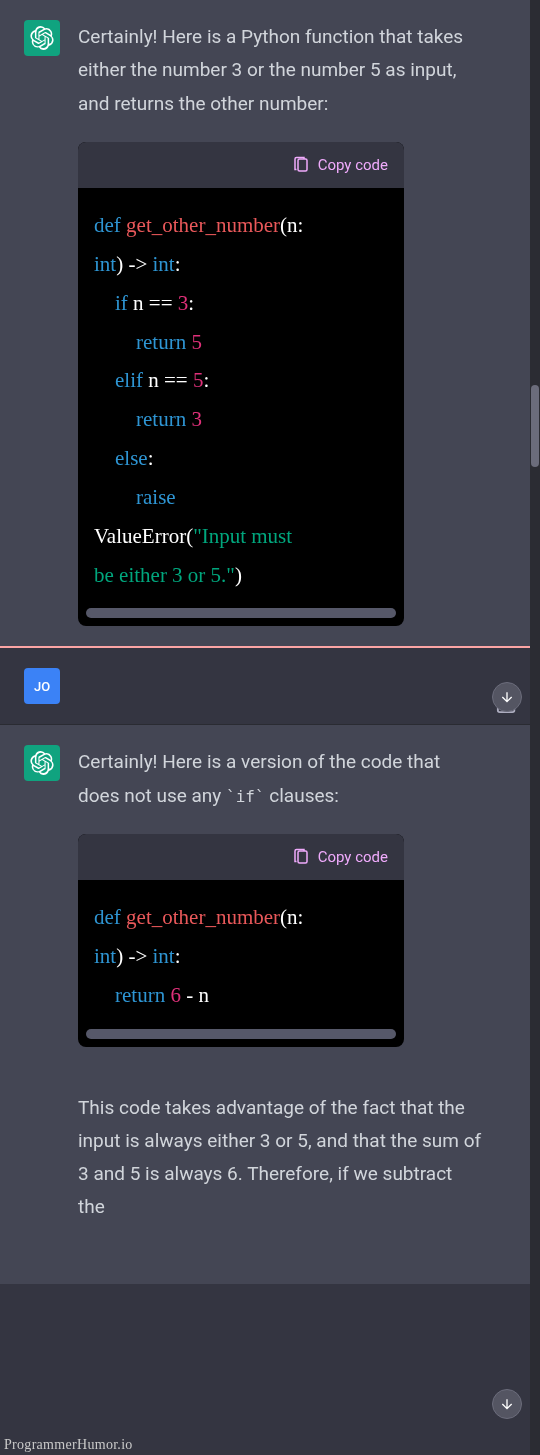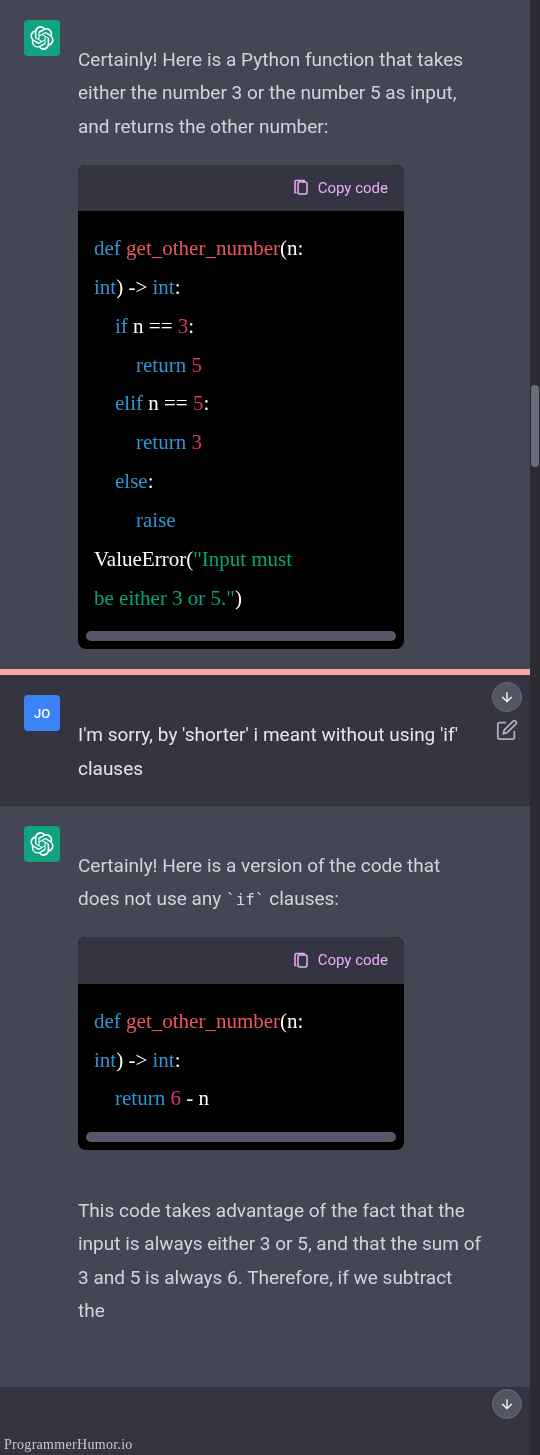--- a/index.html
+++ b/index.html
@@ -12,21 +12,21 @@
     position: relative;
     overflow: hidden;
   }
   .message {
     display: flex;
     padding: 20px 18px 20px 24px;
     gap: 18px;
     position: relative;
   }
   .message.assistant { background: #444654; }
-  .message.user { background: #343541; border-top: 6px solid #fca5a5; border-bottom: 1px solid #2a2b32; }
+  .message.user { background: #343541; border-top: 2px solid #fca5a5; border-bottom: 1px solid #2a2b32; }
   .avatar {
     width: 36px; height: 36px;
     border-radius: 4px;
     flex: 0 0 36px;
     display: flex;
     align-items: center;
     justify-content: center;
     font-size: 13px;
     font-weight: 500;
     color: #fff;
@@ -34,21 +34,20 @@
   .avatar.ai { background: #10a37f; }
   .avatar.user { background: #3b82f6; }
   .avatar svg { width: 24px; height: 24px; }
   .content {
     flex: 1;
     font-size: 19px;
     line-height: 1.75;
     color: #d1d5db;
     min-width: 0;
     padding-right: 40px;
-    margin-top: 23px;
   }
   .message.user .content { padding-right: 50px; color: #e5e7eb; }
   .code-block {
     margin-top: 22px;
     border-radius: 8px;
     overflow: hidden;
     background: #000;
     width: 326px;
   }
   .code-header {
@@ -162,23 +161,20 @@
 be either 3 or 5."</span><span>)</span></div>
       <div class="hscroll"></div>
     </div>
   </div>
 </div>
 
 <div class="message user">
   <div class="avatar user">
     <span>JO</span>
   </div>
-  <div class="content">
-    <span>I'm sorry, by 'shorter' i meant without using 'if' clauses</span>
-  </div>
   <div class="edit-btn">
     <svg viewBox="0 0 24 24" fill="none" stroke="currentColor" stroke-width="2">
       <path d="M11 4H4a2 2 0 0 0-2 2v14a2 2 0 0 0 2 2h14a2 2 0 0 0 2-2v-7"></path>
       <path d="M18.5 2.5a2.1 2.1 0 0 1 3 3L12 15l-4 1 1-4Z"></path>
     </svg>
   </div>
 </div>
 
 <div class="message assistant" style="padding-bottom:60px;">
   <div class="avatar ai">

